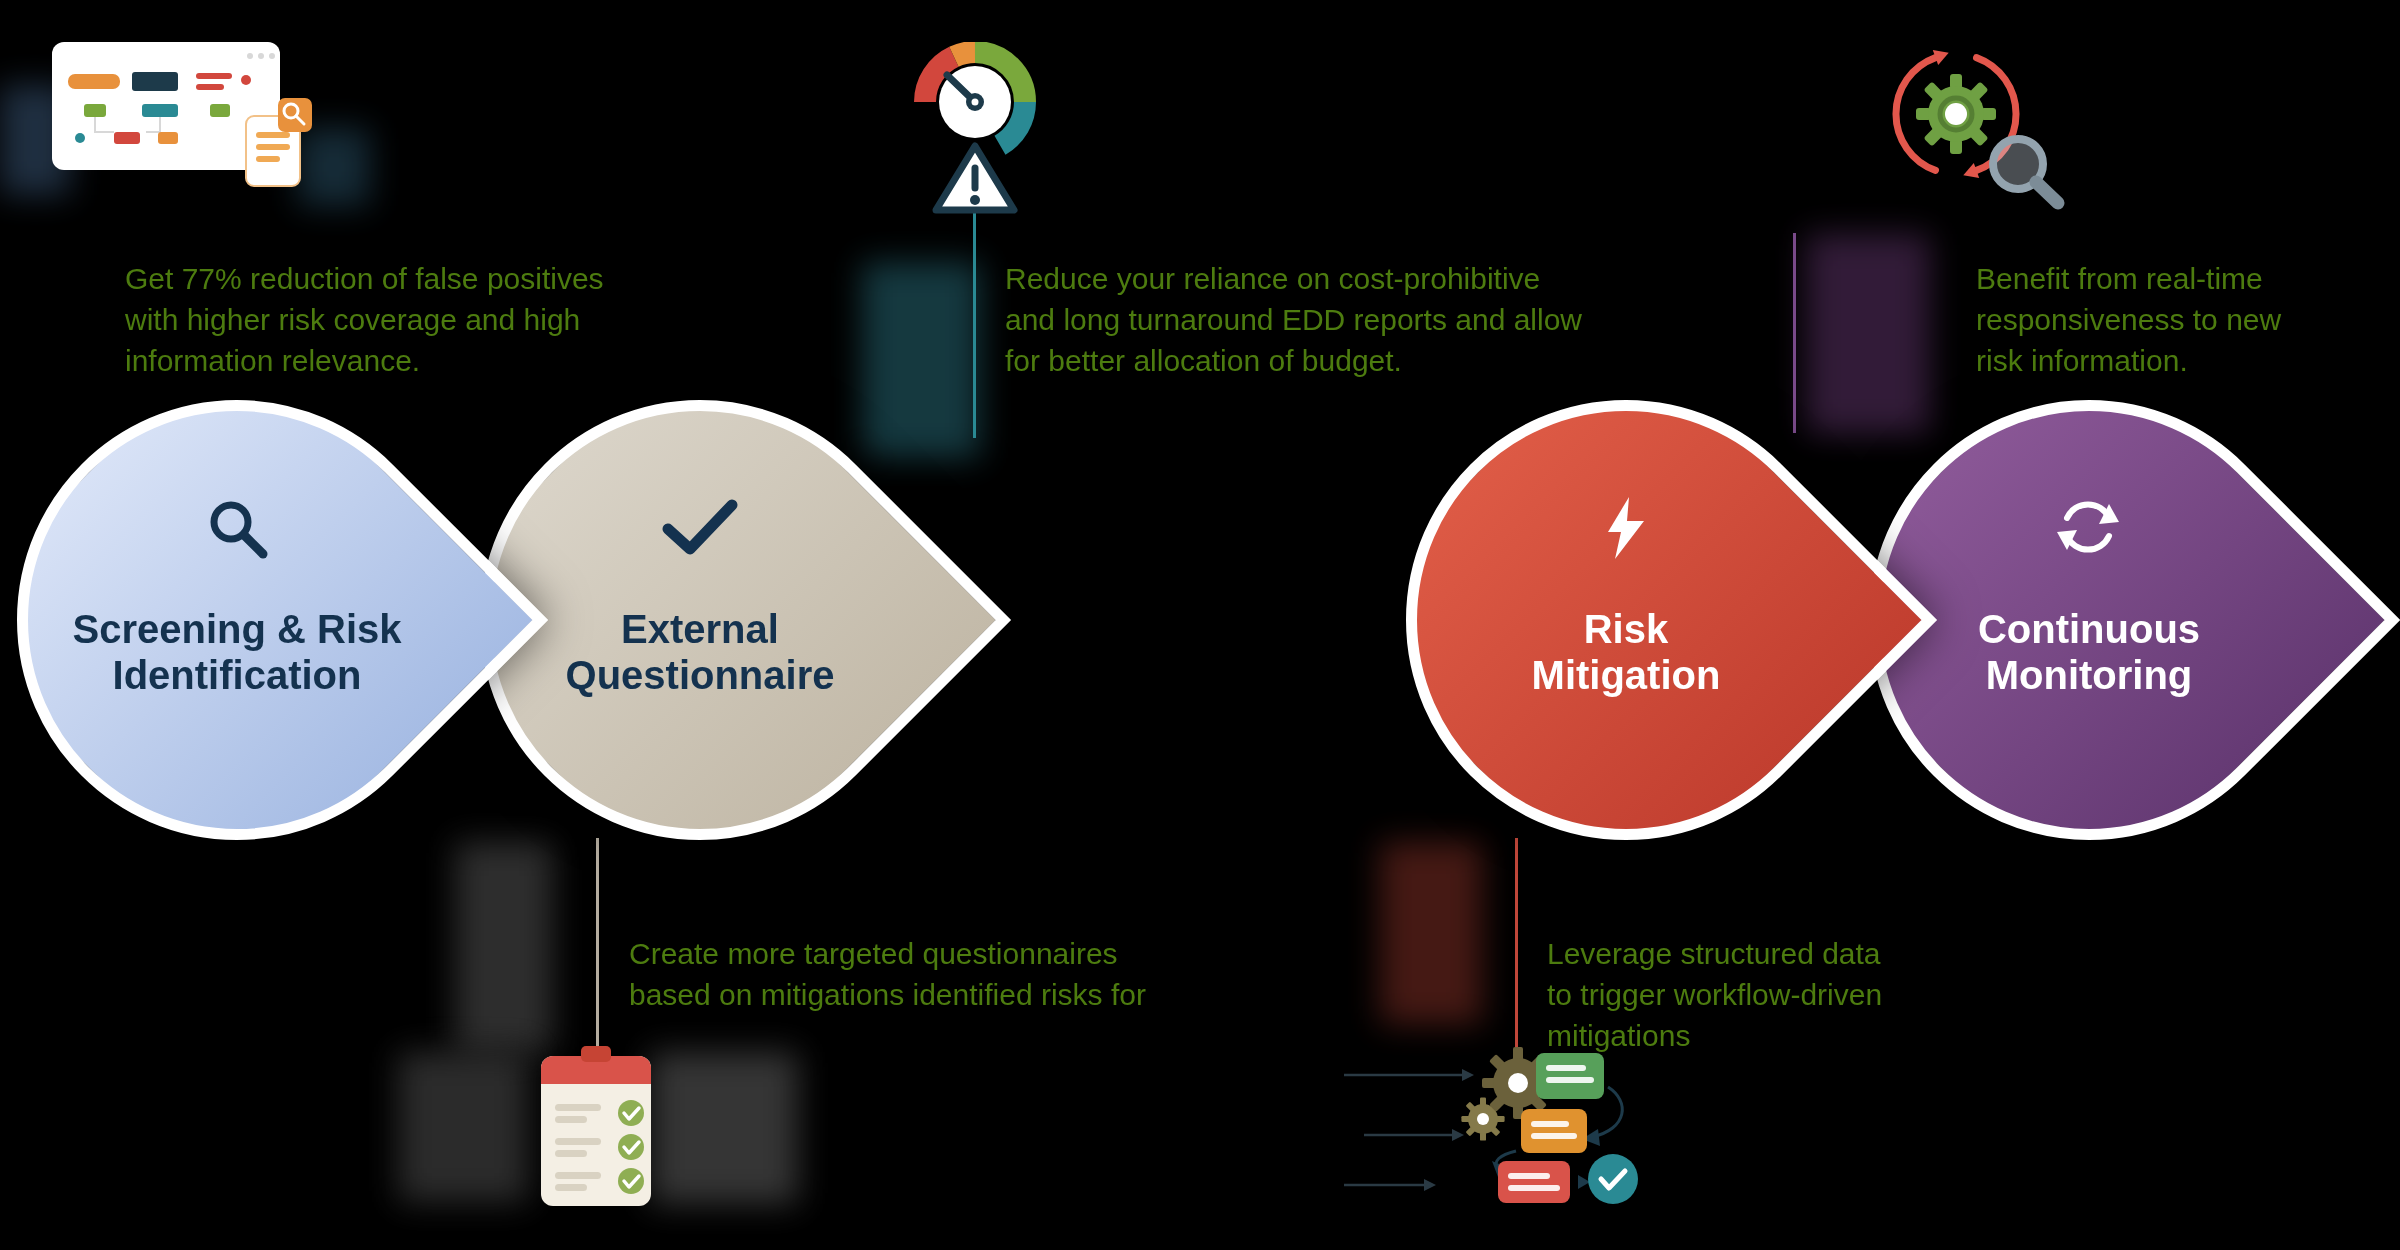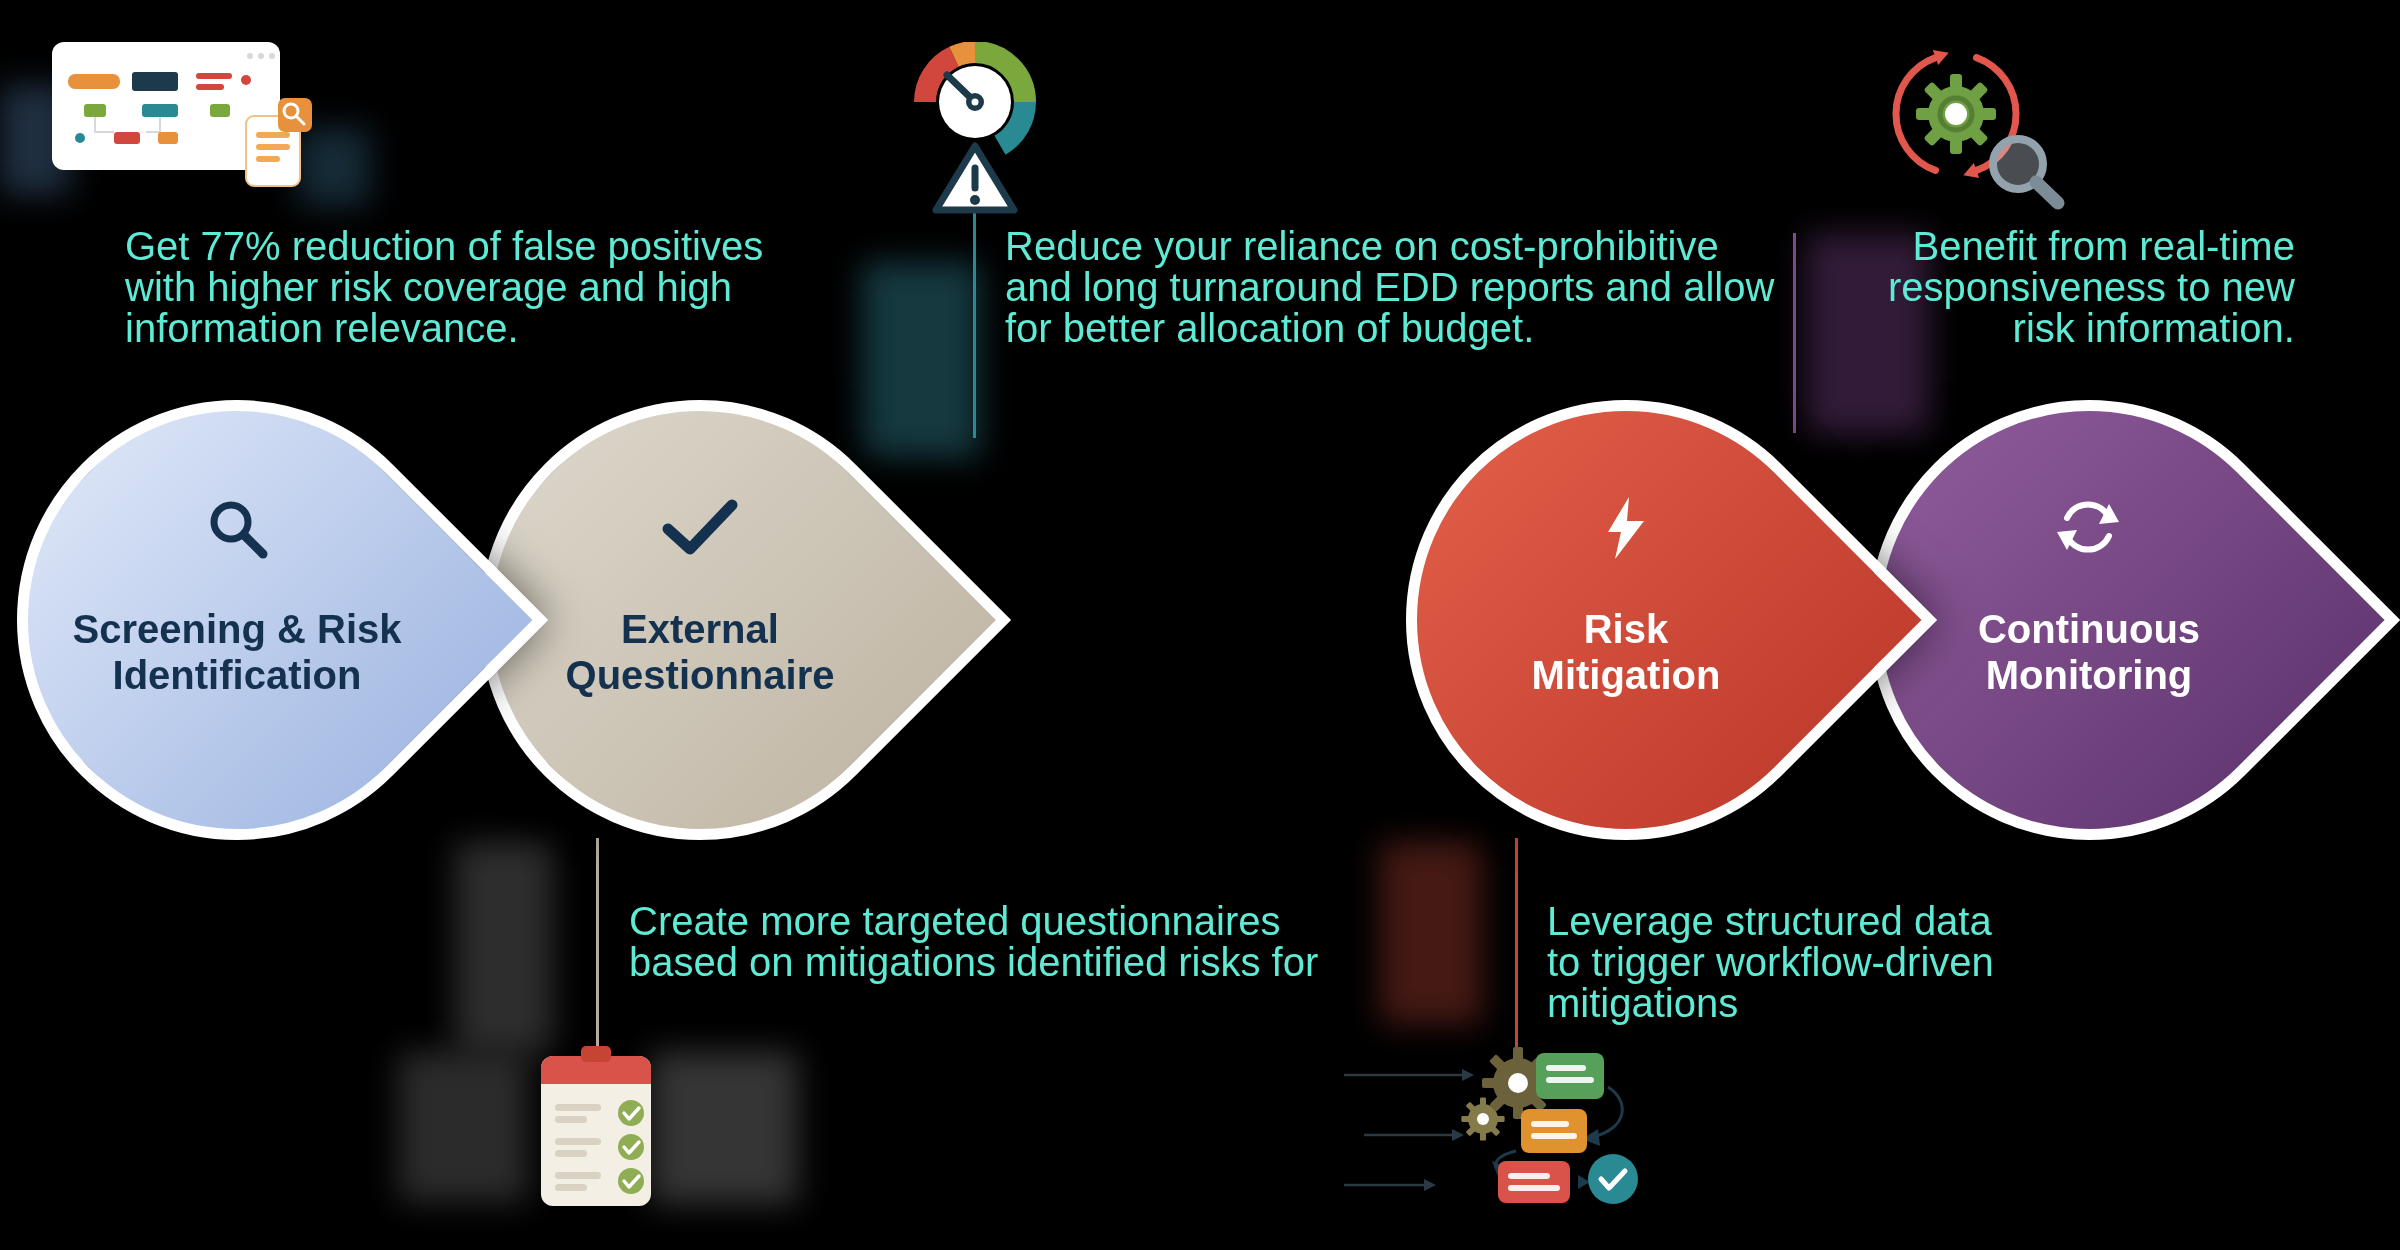--- a/index.html
+++ b/index.html
@@ -9,21 +9,21 @@
   
   .ghost{position:absolute;filter:blur(16px);opacity:.75;z-index:1;}
 
   
   .connector{position:absolute;width:3px;z-index:5;}
 
   
   .deco{position:absolute;z-index:6;}
 
   
-  .annotation{position:absolute;z-index:7;color:#5eead4;font-size:40px;line-height:41px;}
+  .annotation{position:absolute;z-index:7;color:#4d7c0f;font-size:30px;line-height:41px;margin-top:32px;}
   .ann-line{white-space:nowrap;}
 
   
   .stage{position:absolute;width:440px;height:440px;top:400px;}
   #stage-0{left:17px;z-index:50;}
   #stage-1{left:480px;z-index:40;}
   #stage-2{left:943px;z-index:30;}
   #stage-3{left:1406px;z-index:20;}
   #stage-4{left:1869px;z-index:10;}
   .bubble{position:absolute;left:0;top:0;width:440px;height:440px;box-sizing:border-box;
@@ -202,21 +202,21 @@
   <div class="annotation" id="ann-screening" style="left:125px;top:226px;">
     <div class="ann-line">Get 77% reduction of false positives</div>
     <div class="ann-line">with higher risk coverage and high</div>
     <div class="ann-line">information relevance.</div>
   </div>
   <div class="annotation" id="ann-edd" style="left:1005px;top:226px;">
     <div class="ann-line">Reduce your reliance on cost-prohibitive</div>
     <div class="ann-line">and long turnaround EDD reports and allow</div>
     <div class="ann-line">for better allocation of budget.</div>
   </div>
-  <div class="annotation" id="ann-monitoring" style="left:1888px;top:226px;text-align:right;">
+  <div class="annotation" id="ann-monitoring" style="left:1976px;top:226px;">
     <div class="ann-line">Benefit from real-time</div>
     <div class="ann-line">responsiveness to new</div>
     <div class="ann-line">risk information.</div>
   </div>
   <div class="annotation" id="ann-questionnaire" style="left:629px;top:901px;">
     <div class="ann-line">Create more targeted questionnaires</div>
     <div class="ann-line">based on mitigations identified risks for</div>
   </div>
   <div class="annotation" id="ann-mitigation" style="left:1547px;top:901px;">
     <div class="ann-line">Leverage structured data</div>

